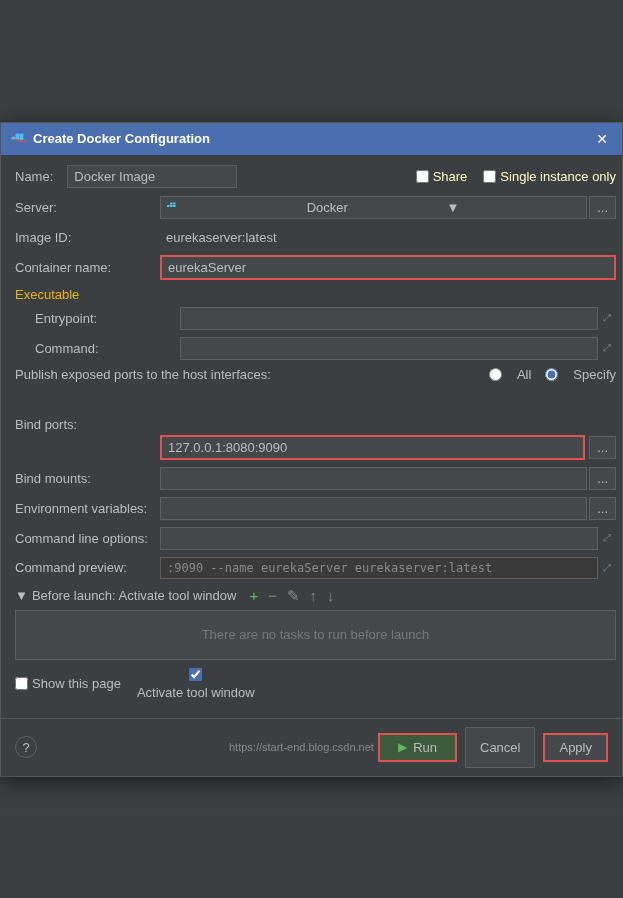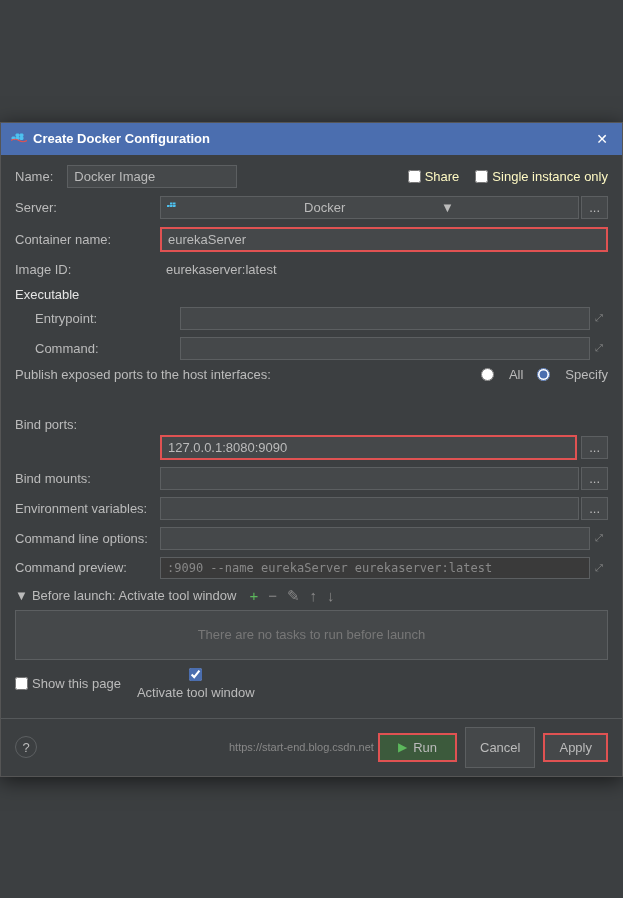--- a/index.html
+++ b/index.html
@@ -43,21 +43,21 @@
     }
     .close-btn {
       cursor: pointer;
       font-size: 14px;
       color: #ffffff;
       background: none;
       border: none;
       padding: 2px 4px;
     }
     .content {
-      padding: 10px 14px 10px 14px;
+      padding: 10px 6px 10px 14px;
     }
     .top-row {
       display: flex;
       align-items: center;
       margin-bottom: 8px;
       gap: 8px;
     }
     .name-label {
       color: #bbbbbb;
       font-size: 13px;
@@ -146,21 +146,21 @@
       border: 1px solid #5c5f61;
       color: #bbbbbb;
       padding: 3px 6px;
       font-size: 13px;
       outline: none;
     }
     .input-highlighted {
       border: 2px solid #e05252 !important;
     }
     .section-label {
-      color: #e5e5e5;
+      color: #eab308;
       font-size: 13px;
       margin-bottom: 5px;
     }
     .indented {
       padding-left: 20px;
     }
     .ports-row {
       display: flex;
       align-items: flex-end;
       margin-bottom: 7px;
@@ -385,27 +385,27 @@
             <rect x="6" y="2.5" width="2.5" height="2" fill="#4ec2f0" rx="0.2"></rect>
           </svg>
         </span>
         <span>Docker</span>
         <span class="dropdown-arrow">▼</span>
       </div>
       <button class="btn-dots">...</button>
     </div>
 
     <div class="field-row">
+      <span class="field-label">Image ID:</span>
+      <span class="field-value">eurekaserver:latest</span>
+    </div>
+
+    <div class="field-row">
       <span class="field-label">Container name:</span>
       <input class="input-field input-highlighted" type="text" value="eurekaServer" style="">
-    </div>
-
-    <div class="field-row">
-      <span class="field-label">Image ID:</span>
-      <span class="field-value">eurekaserver:latest</span>
     </div>
 
     <div class="section-label">Executable</div>
 
     <div class="field-row indented">
       <span class="field-label">Entrypoint:</span>
       <input class="input-field" type="text" value="" style="">
       <span class="stretch-icon">⤢</span>
     </div>
 

